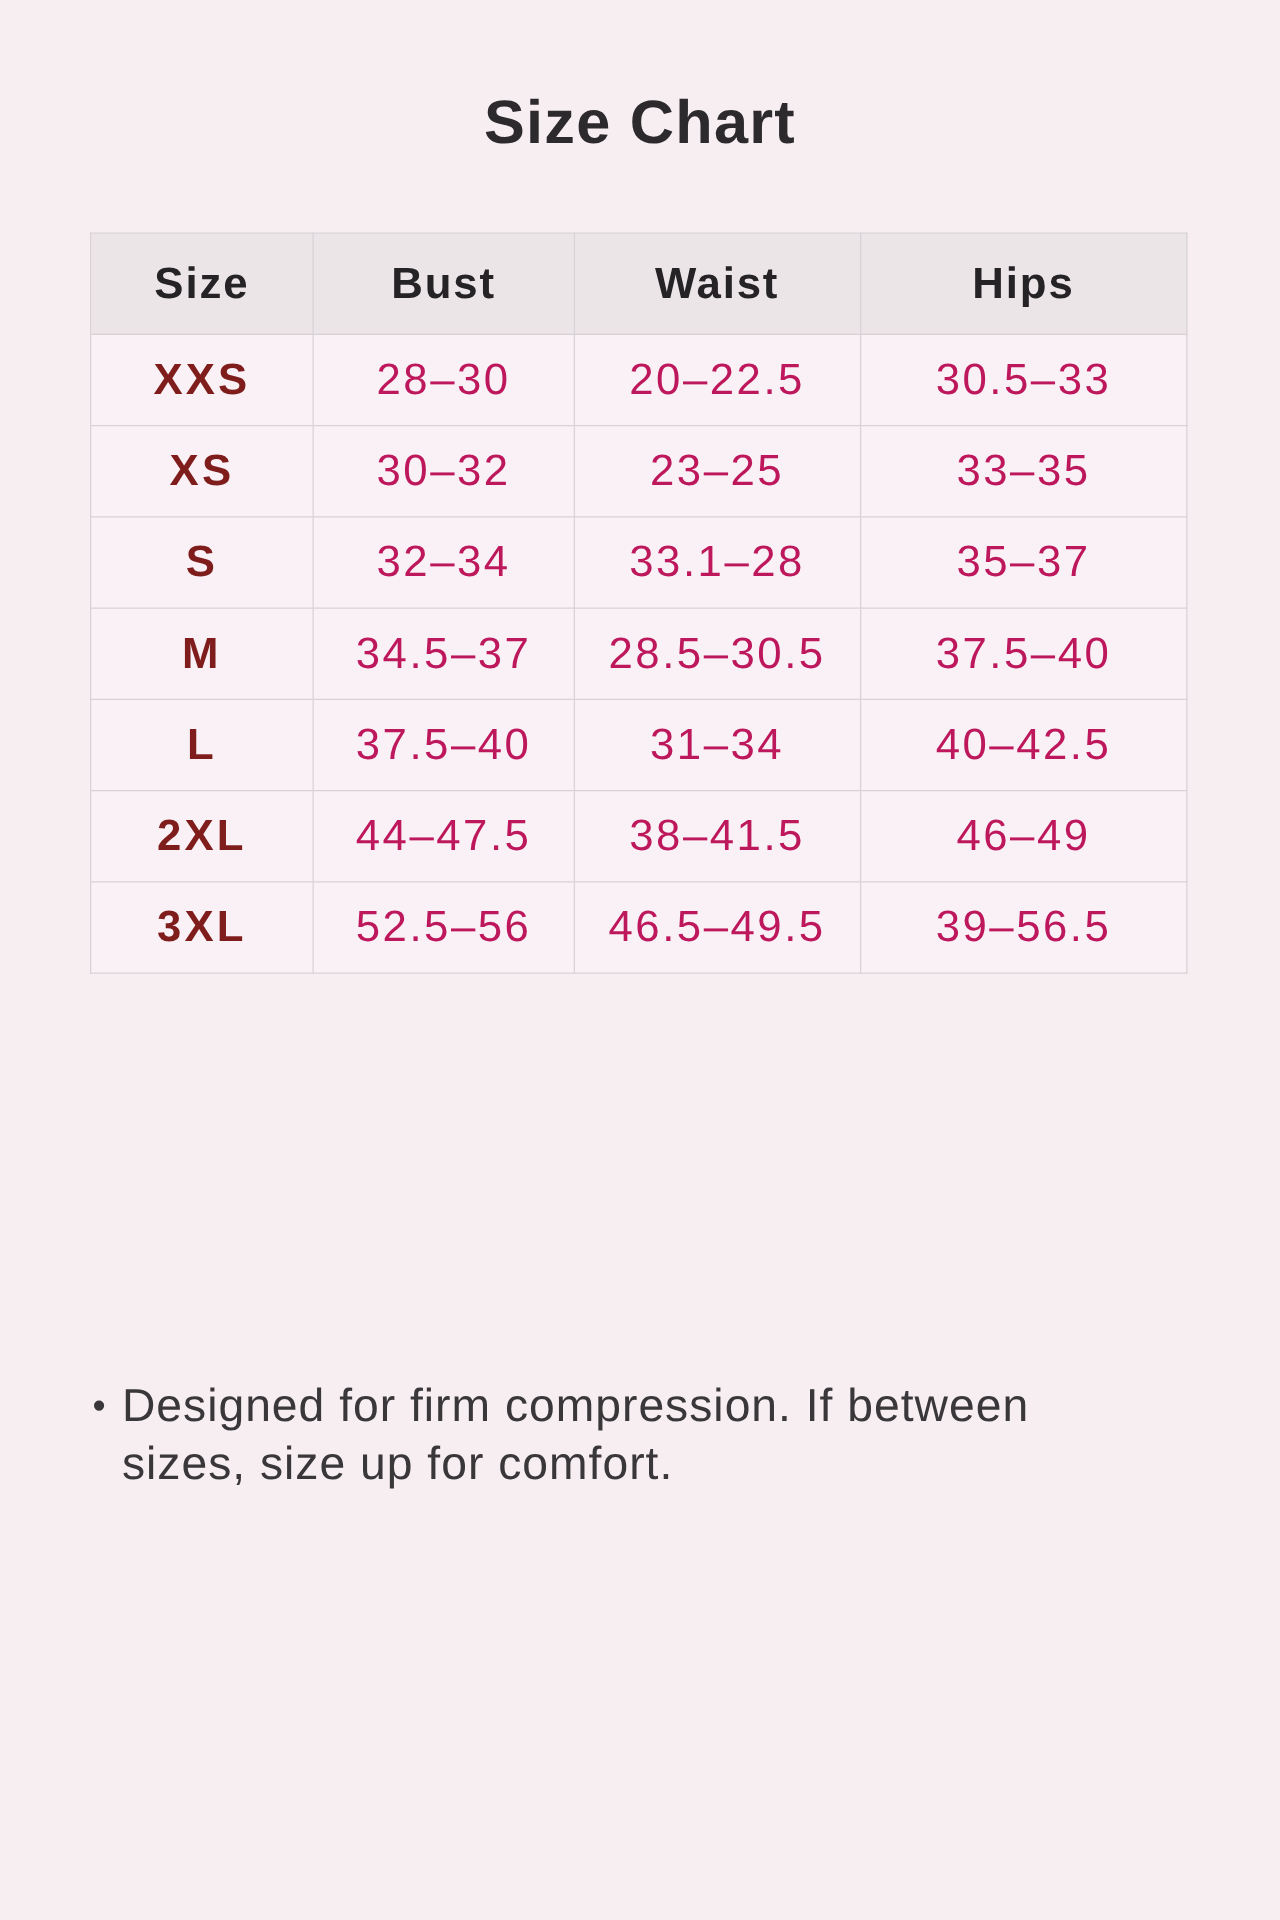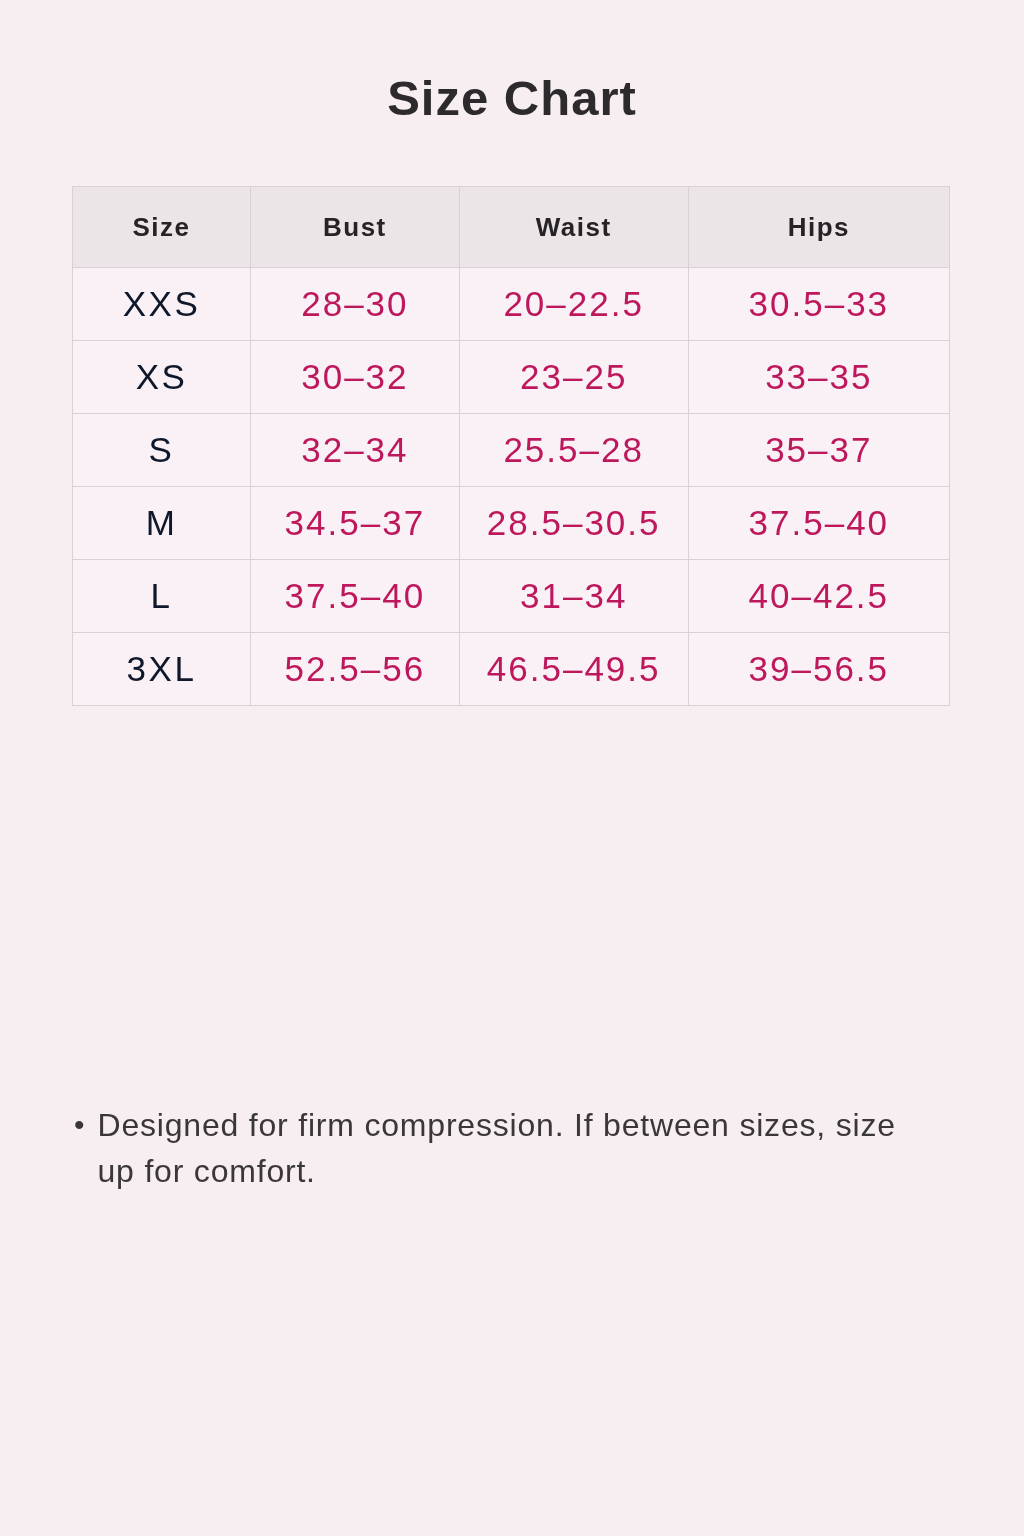--- a/index.html
+++ b/index.html
@@ -45,54 +45,54 @@
   col.c3 { width: 29.8%; }
   th, td {
     border: 1px solid #d8d2d6;
     text-align: center;
     vertical-align: middle;
     padding: 0;
   }
   th {
     height: 80px;
     background: #ebe5e8;
-    font-size: 26px;
+    font-size: 35px;
     font-weight: 600;
     letter-spacing: 1.5px;
     color: #262326;
   }
   td {
     height: 72px;
     font-size: 35px;
     font-weight: 400;
     letter-spacing: 2px;
     color: #be185d;
   }
   td.size-col {
-    font-weight: 400;
+    font-weight: 700;
     letter-spacing: 2.5px;
-    color: #0f172a;
+    color: #7f1d1d;
   }
   .note {
     position: absolute;
     top: 1102px;
     left: 74px;
     margin: 0;
     display: flex;
     align-items: flex-start;
     gap: 13px;
     color: #3a373a;
   }
   .bullet {
     font-size: 30px;
     line-height: 46px;
   }
   .note-text {
     max-width: 800px;
-    font-size: 32px;
+    font-size: 37px;
     line-height: 46px;
     letter-spacing: 0.8px;
   }
 </style>
 </head>
 <body>
 
 <main class="sheet">
   <h1 class="title">Size Chart</h1>
 
@@ -120,34 +120,40 @@
         </tr>
         <tr>
           <td class="size-col">XS</td>
           <td>30–32</td>
           <td>23–25</td>
           <td>33–35</td>
         </tr>
         <tr>
           <td class="size-col">S</td>
           <td>32–34</td>
-          <td>25.5–28</td>
+          <td>33.1–28</td>
           <td>35–37</td>
         </tr>
         <tr>
           <td class="size-col">M</td>
           <td>34.5–37</td>
           <td>28.5–30.5</td>
           <td>37.5–40</td>
         </tr>
         <tr>
           <td class="size-col">L</td>
           <td>37.5–40</td>
           <td>31–34</td>
           <td>40–42.5</td>
+        </tr>
+        <tr>
+          <td class="size-col">2XL</td>
+          <td>44–47.5</td>
+          <td>38–41.5</td>
+          <td>46–49</td>
         </tr>
         <tr>
           <td class="size-col">3XL</td>
           <td>52.5–56</td>
           <td>46.5–49.5</td>
           <td>39–56.5</td>
         </tr>
       </tbody>
   </table>
 

